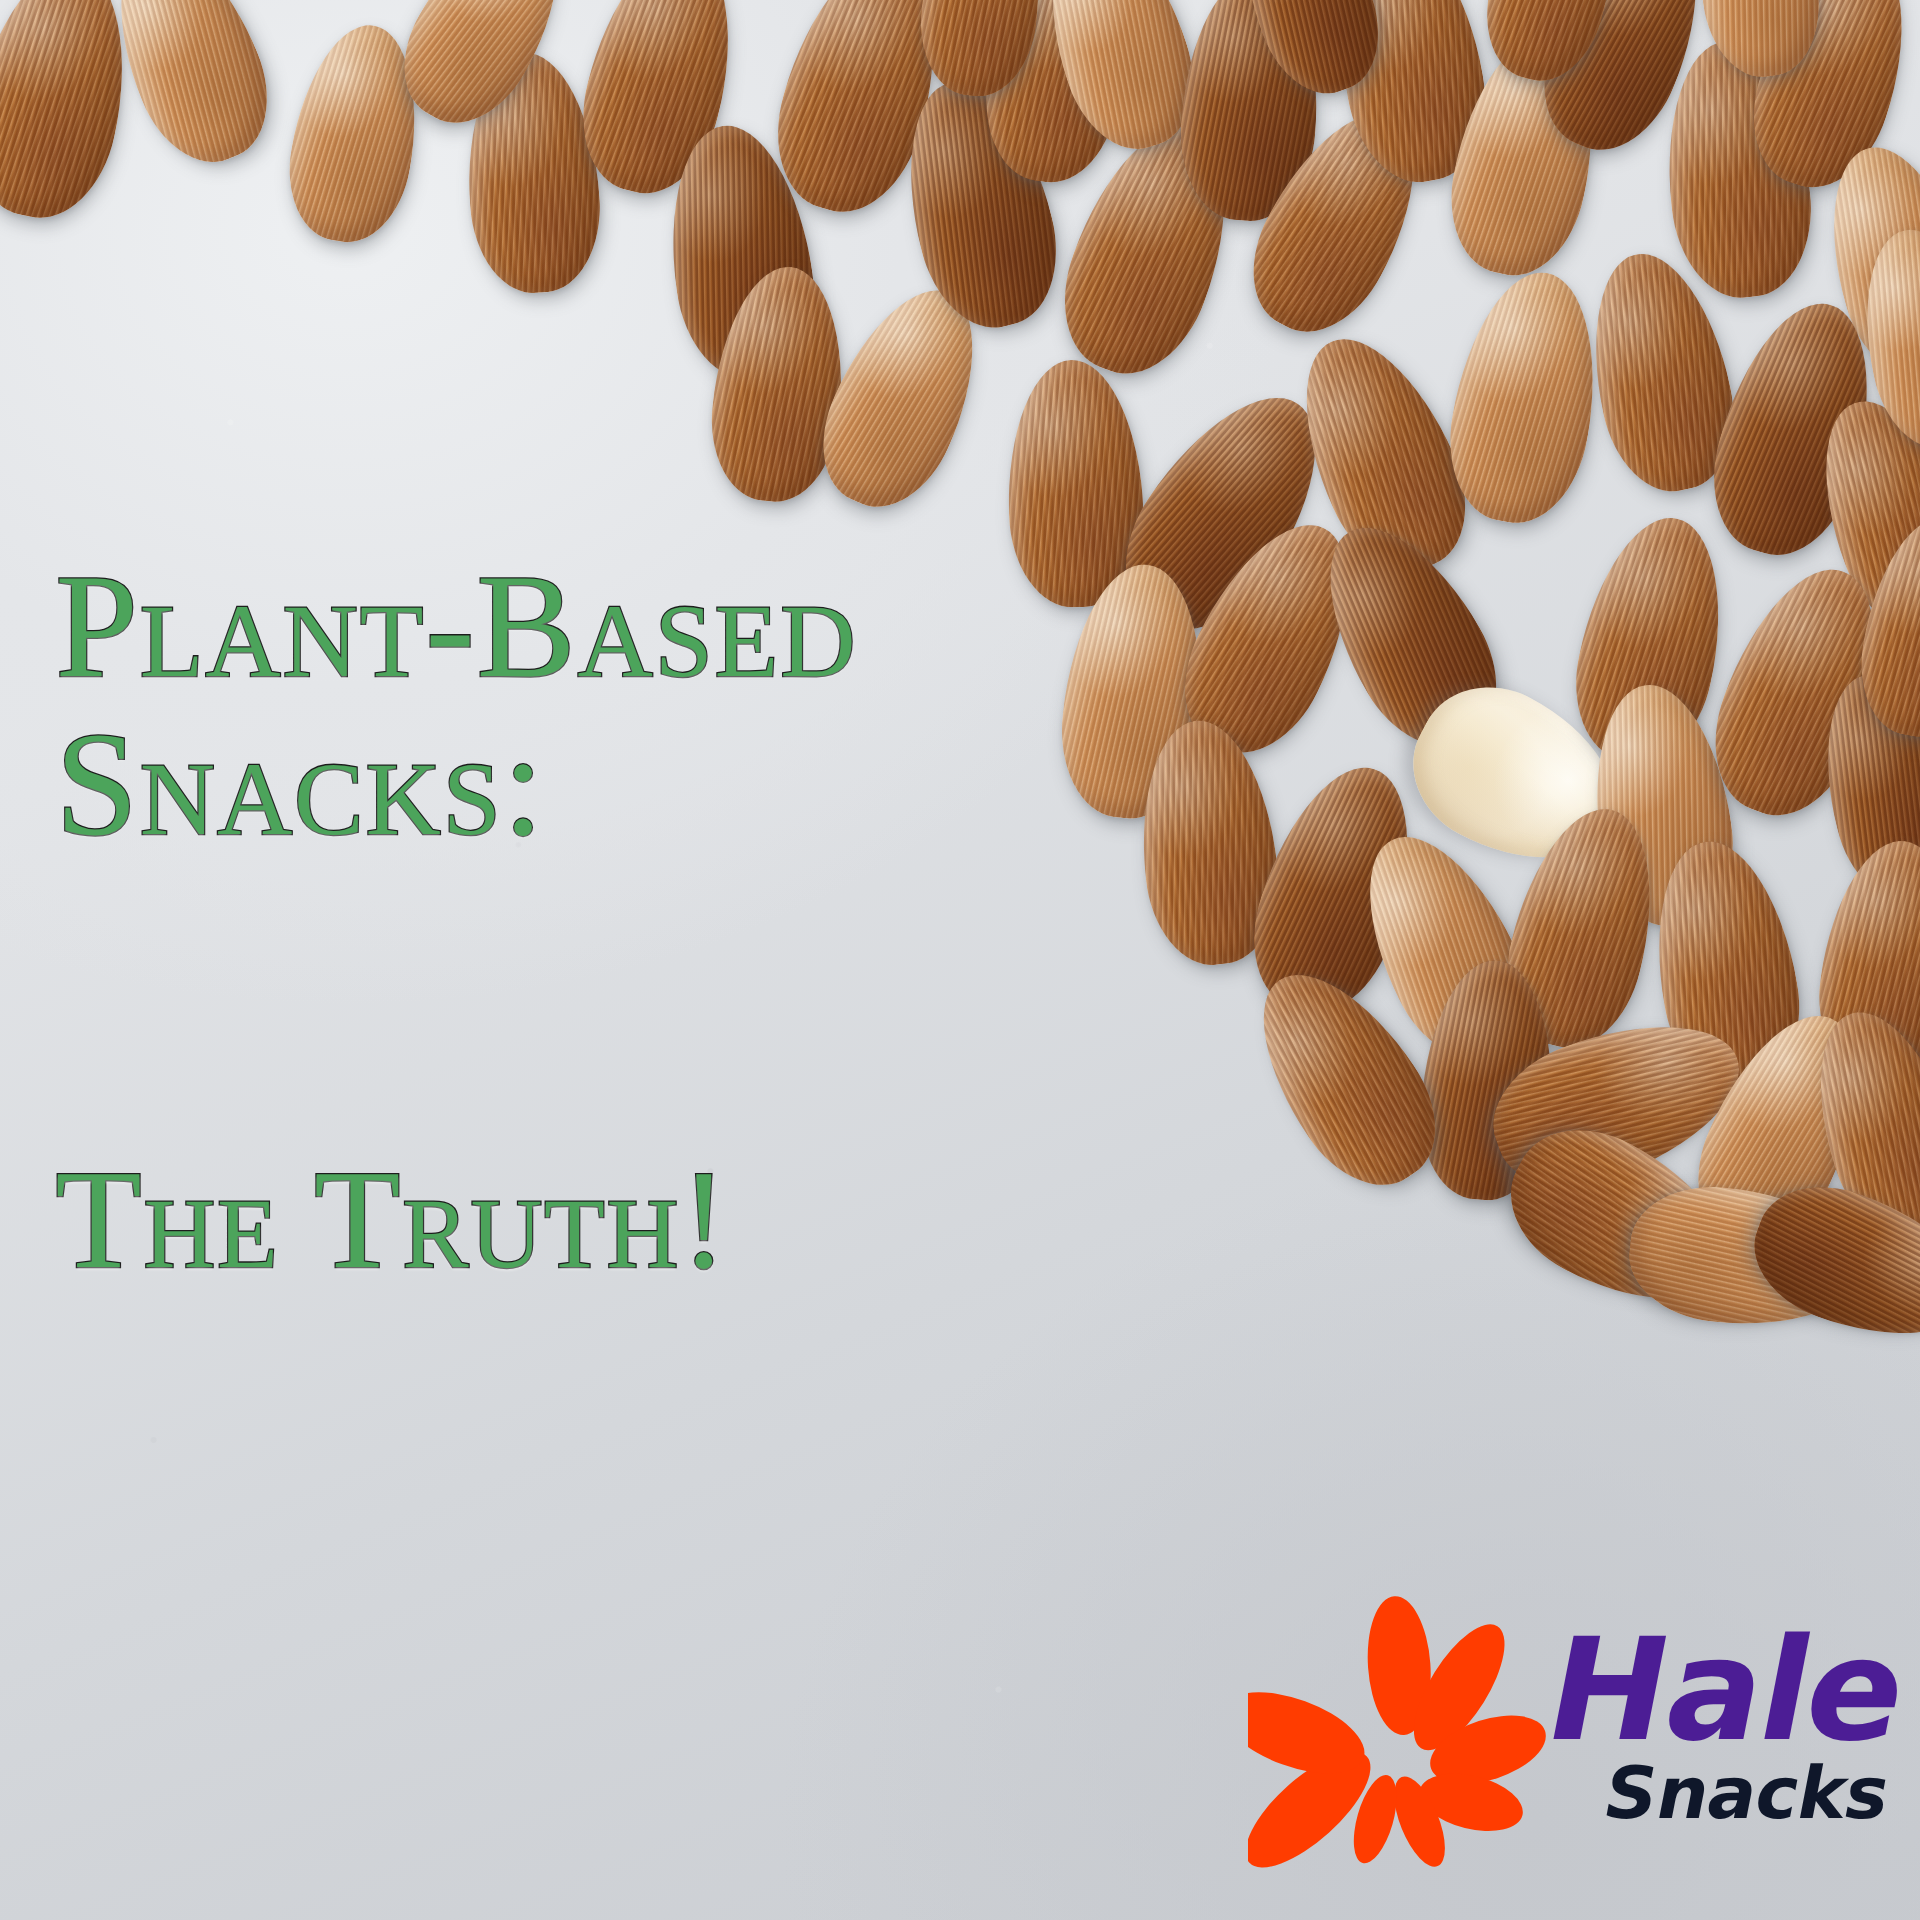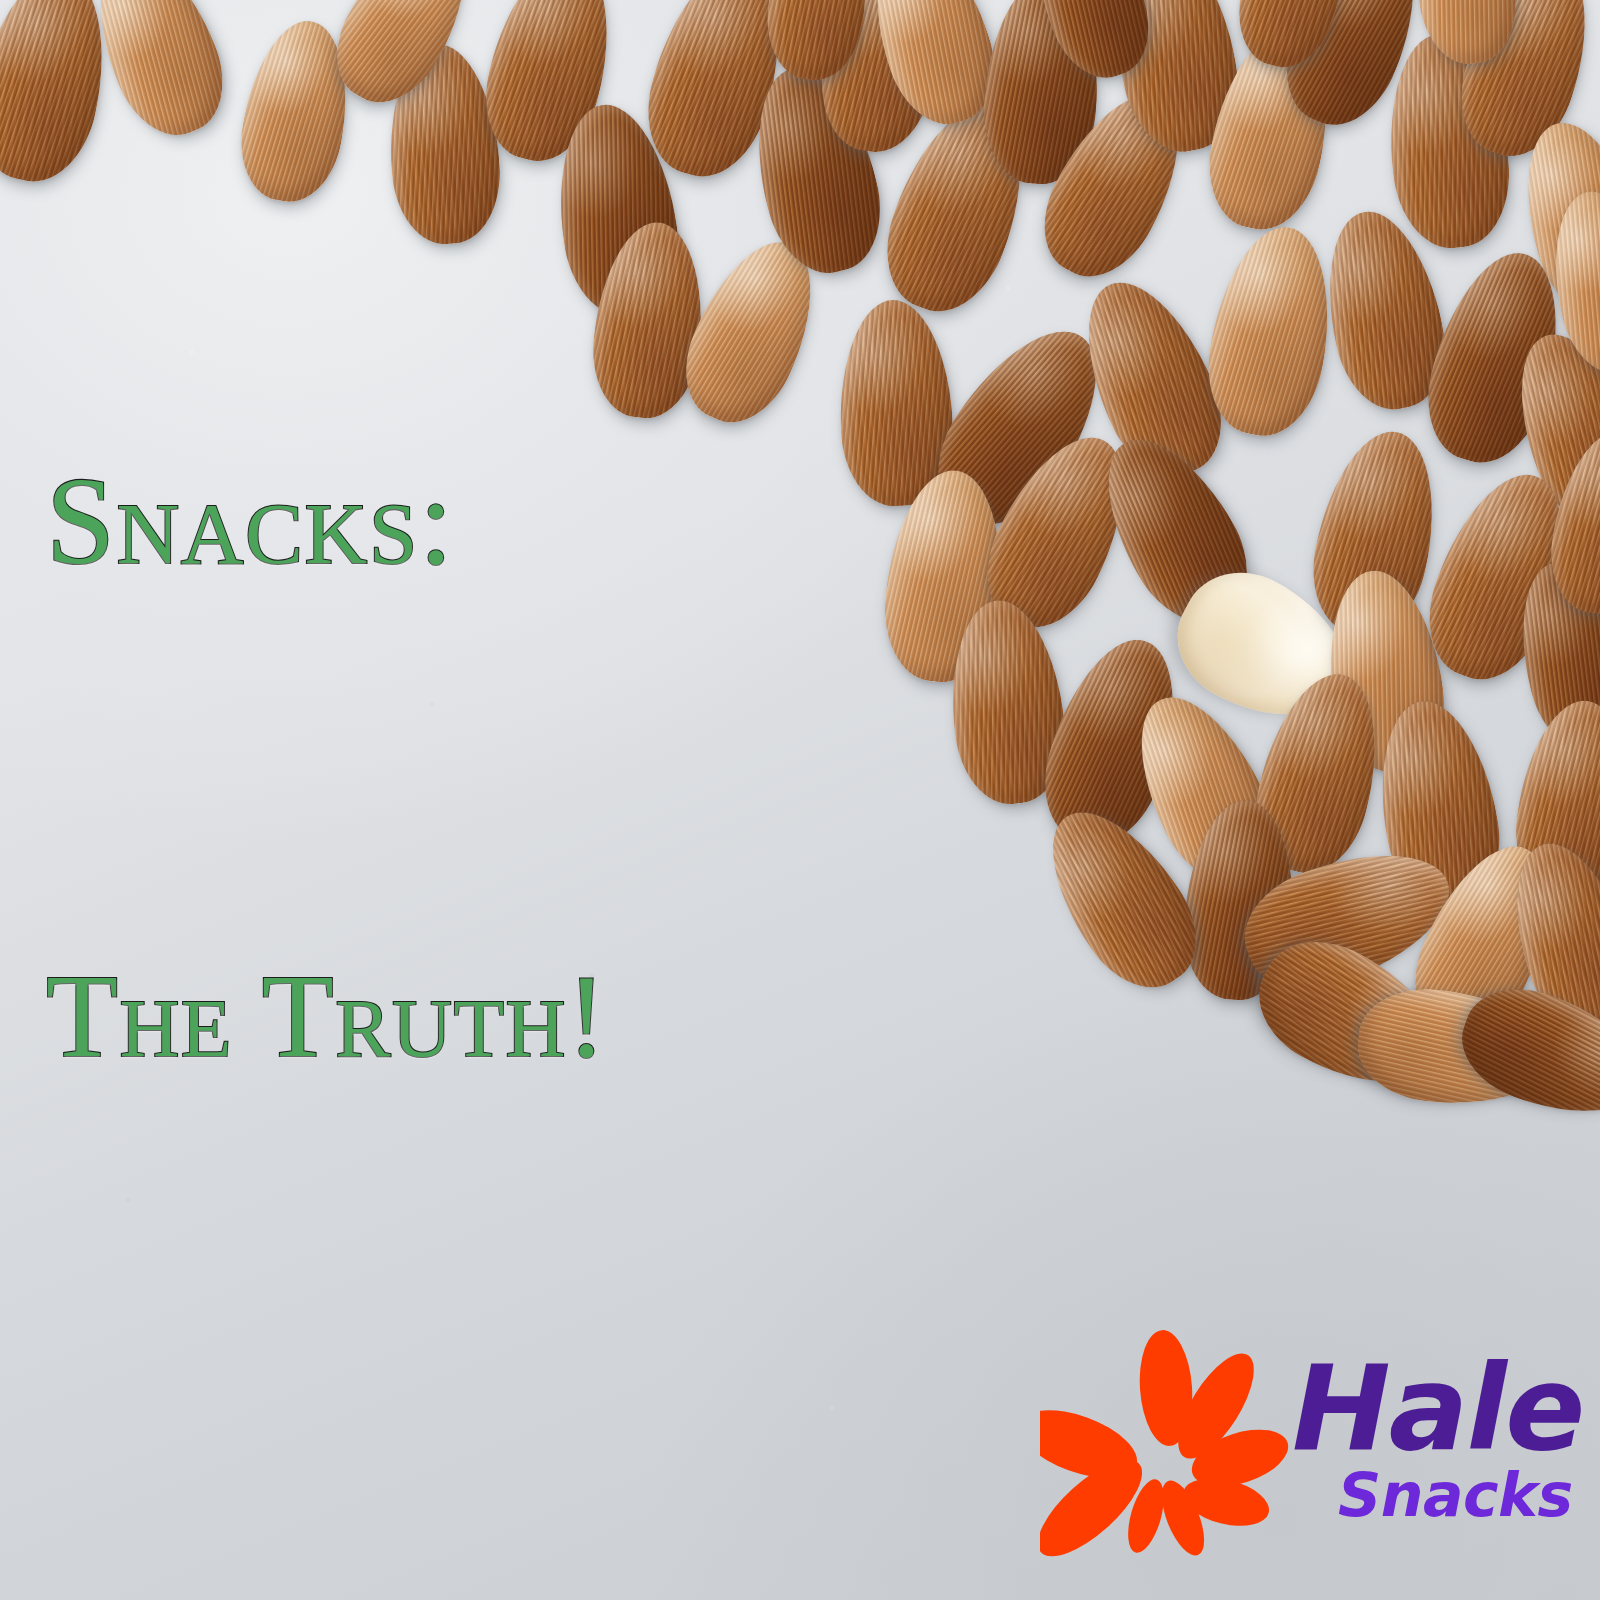--- a/index.html
+++ b/index.html
@@ -183,21 +183,21 @@
     letter-spacing: -.016em;
     margin: 0;
     white-space: nowrap;
   }
   .brand-secondary {
     font-family: "DejaVu Sans", sans-serif;
     font-weight: 700;
     font-style: italic;
     font-size: 60px;
     line-height: 1;
-    color: #6d28d9;
+    color: #0f172a;
     letter-spacing: -.008em;
     margin: 2px 0 12px 46px;
     white-space: nowrap;
   }
 </style>
 </head>
 <body>
 
 <div id="poster">
 
@@ -258,20 +258,21 @@
       <div class="almond" style="left: 1068px; top: 800px; width: 106px; height: 196px; transform: rotate(-34deg);"></div>
       <div class="almond" style="left: 1556px; top: 430px; width: 100px; height: 184px; transform: rotate(10deg);"></div>
       <div class="almond light" style="left: 1556px; top: 190px; width: 100px; height: 184px; transform: rotate(-12deg);"></div>
       <div class="almond" style="left: 770px; top: -96px; width: 96px; height: 176px; transform: rotate(6deg);"></div>
       <div class="almond dark" style="left: 1042px; top: -96px; width: 96px; height: 176px; transform: rotate(-20deg);"></div>
       <div class="almond" style="left: 1246px; top: -108px; width: 96px; height: 176px; transform: rotate(14deg);"></div>
       <div class="almond light" style="left: 1416px; top: -112px; width: 96px; height: 176px; transform: rotate(-8deg);"></div>
     </div>
 
   <div id="headline">
+    <div class="hl-line l1">Plant-Based</div>
     <div class="hl-line l2">Snacks:</div>
   </div>
 
   <div id="subline">The Truth!</div>
 
   <div id="logo">
     <svg id="logo-mark" viewBox="0 0 250 230">
       <g fill="#ff3c00">
         <ellipse cx="126" cy="58" rx="26" ry="58" transform="rotate(-4 126 58)"></ellipse>
         <ellipse cx="176" cy="76" rx="24" ry="60" transform="rotate(32 176 76)"></ellipse>

